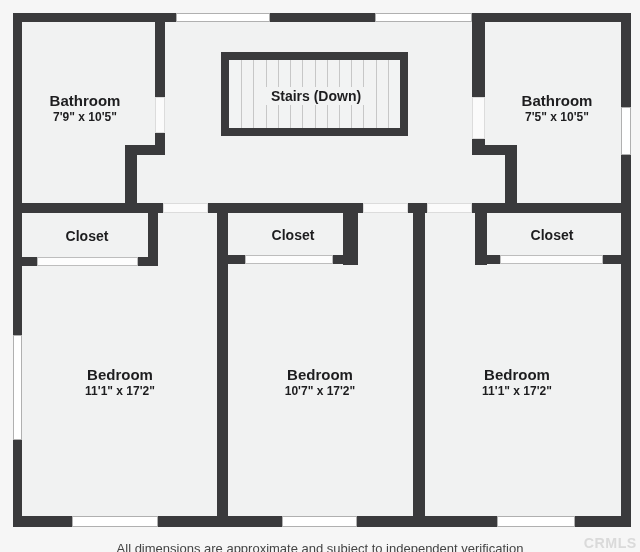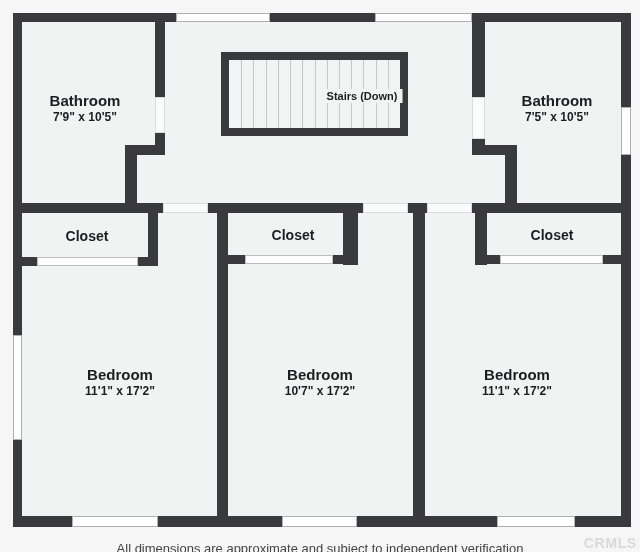--- a/index.html
+++ b/index.html
@@ -20,22 +20,22 @@
   .room-name{font-size:15px;font-weight:700;line-height:17px;}
   .room-dims{font-size:12px;font-weight:700;line-height:15px;margin-top:1px;}
   .closet-label .room-name{font-size:14px;}
   .stairs-box{
     position:absolute;background:var(--stairfill,#f2f3f3);
     border:8px solid var(--wall,#3a3a3c);box-sizing:border-box;
   }
   .tread{position:absolute;width:1px;background:var(--tread,#c7c7c7);top:0;bottom:0;}
   .stairs-label{
     position:absolute;transform:translate(-50%,-50%);z-index:6;
-    font-size:11px;font-weight:700;color:var(--ink,#1d1d1f);
-    background:var(--stairfill,#f2f3f3);padding:1px 5px;white-space:nowrap;margin-left:46px;
+    font-size:14px;font-weight:700;color:var(--ink,#1d1d1f);
+    background:var(--stairfill,#f2f3f3);padding:1px 5px;white-space:nowrap;
   }
   .disclaimer{
     position:absolute;left:50%;transform:translateX(-50%);top:541px;
     font-size:13px;color:#444;white-space:nowrap;
   }
   .watermark{
     position:absolute;right:3px;top:534px;
     font-size:15px;font-weight:700;color:var(--wm,#dadada);
     letter-spacing:0.5px;transform:scaleX(0.95);transform-origin:right;
   }

